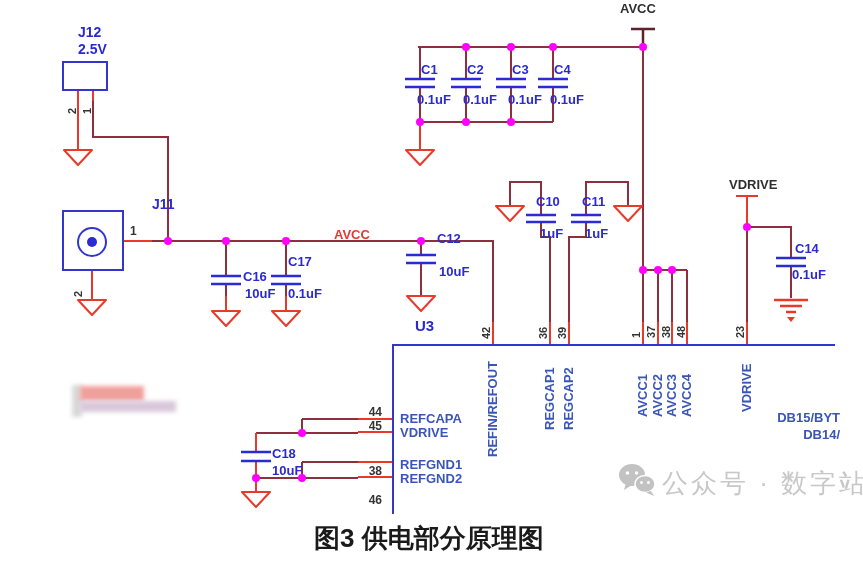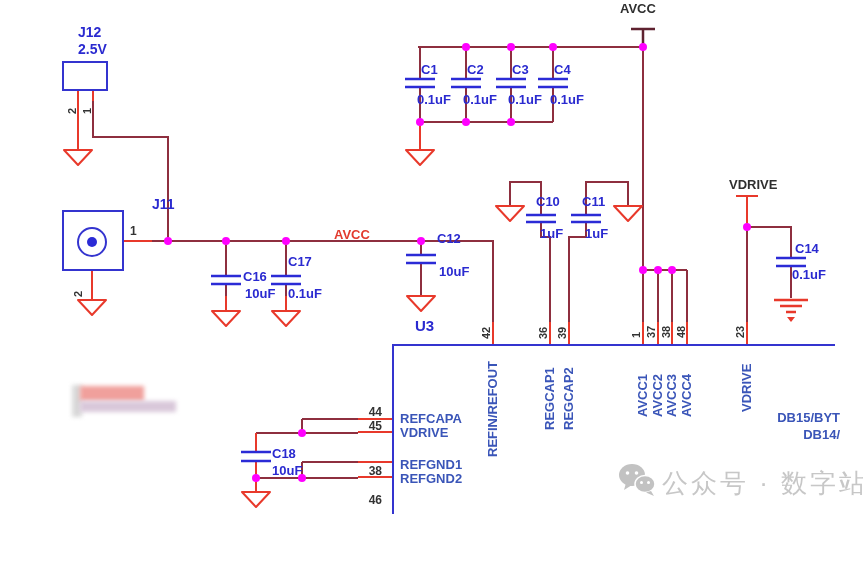--- a/index.html
+++ b/index.html
@@ -216,14 +216,15 @@
       <circle cx="9.5" cy="10" r="1.8" fill="#ffffff"></circle>
       <circle cx="18.5" cy="10" r="1.8" fill="#ffffff"></circle>
       <ellipse cx="27" cy="21" rx="10" ry="8.5" fill="#c2c2c2" stroke="#ffffff" stroke-width="1.5"></ellipse>
       <polygon points="33,28 36,33 28,29.5" fill="#c2c2c2"></polygon>
       <circle cx="23.5" cy="19.5" r="1.5" fill="#ffffff"></circle>
       <circle cx="30.5" cy="19.5" r="1.5" fill="#ffffff"></circle>
     </svg>
     <div class="t" id="wmtext" style="left:662px;top:466px;">公众号 · 数字站</div>
   </div>
 
+  <div class="t" id="figtitle" style="left:314px;top:521px;">图3 供电部分原理图</div>
 
 </div>
 
 </body></html>

